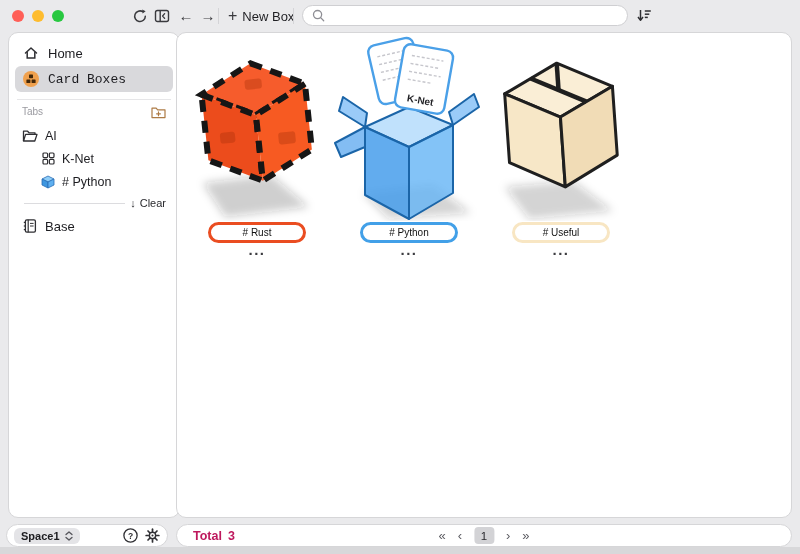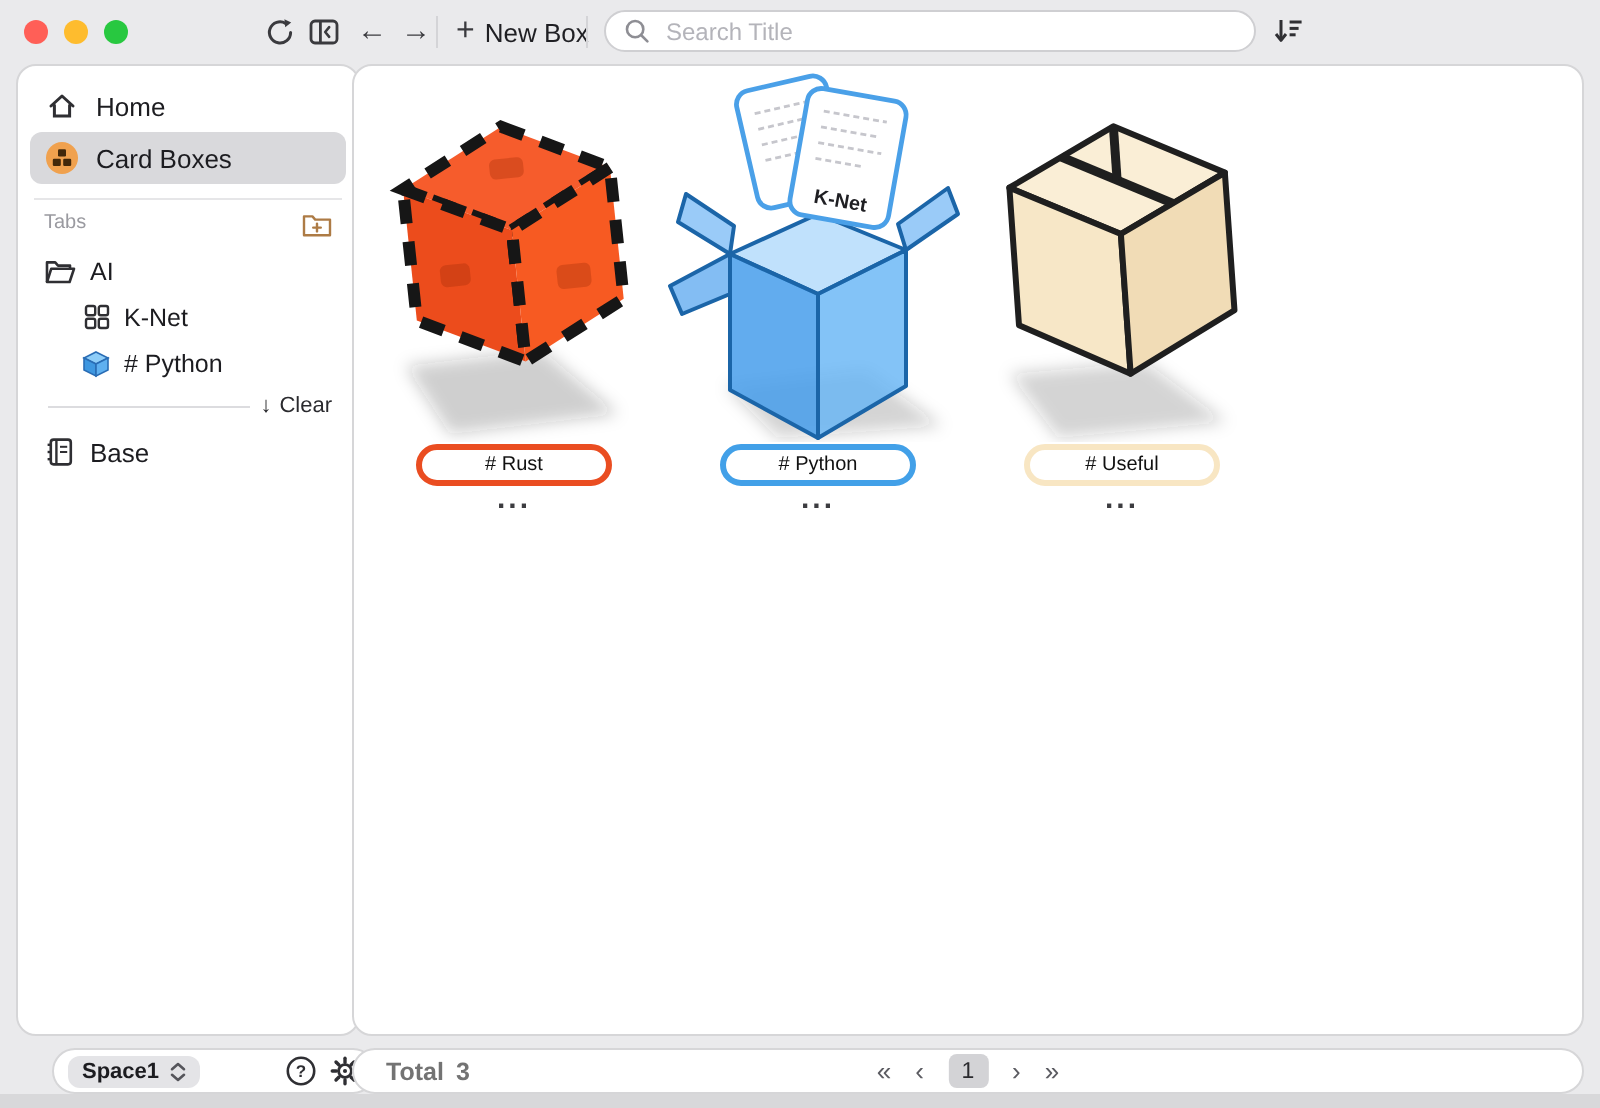--- a/index.html
+++ b/index.html
@@ -22,26 +22,26 @@
   .newbox .plus{font-size:16px;line-height:16px;color:#3a3a3e;}
   .searchbox{position:absolute;left:302px;top:5px;width:326px;height:21px;border:1px solid #cfcfd2;border-radius:12px;background:#fff;display:flex;align-items:center;padding:0 9px;gap:6px;box-sizing:border-box;}
   .searchbox input{border:none;outline:none;flex:1;font-size:12px;color:#333;background:transparent;font-family:inherit;}
   .searchbox input::placeholder{color:#b4b4ba;}
   .sortbtn{position:absolute;left:636px;top:7px;width:18px;height:18px;}
 
   
   .panel{position:absolute;background:#fff;border:1px solid #d6d6d8;box-sizing:border-box;}
   .sidebar{left:8px;top:32px;width:172px;height:486px;border-radius:10px;padding:7px 6px;}
   .mainpanel{left:176px;top:32px;width:616px;height:486px;border-radius:10px;}
-  .footer-left{left:26px;top:524px;width:162px;height:23px;border-radius:12px;display:flex;align-items:center;padding:0 7px;gap:6px;}
+  .footer-left{left:6px;top:524px;width:162px;height:23px;border-radius:12px;display:flex;align-items:center;padding:0 7px;gap:6px;}
   .footer-main{left:176px;top:524px;width:616px;height:23px;border-radius:12px;display:flex;align-items:center;padding:0 16px;}
 
   
   .s-item{display:flex;align-items:center;gap:8px;height:26px;padding:0 7px;border-radius:6px;font-size:13px;color:#1c1c20;}
-  .s-item.selected{background:#d9d9dc;}
+  .s-item.selected{background:#d9d9dc;font-family:Liberation Mono, monospace;}
   .s-ico{width:18px;height:18px;flex:0 0 18px;display:flex;align-items:center;justify-content:center;}
   .s-divider{height:1px;background:#e6e6e8;margin:7px 2px 6px;}
   .tabs-head{display:flex;align-items:flex-start;justify-content:space-between;padding:0 7px;height:18px;}
   .tabs-title{font-size:10px;color:#9a9aa0;}
   .t-row{display:flex;align-items:center;gap:7px;height:23px;padding:0 7px;font-size:12.5px;color:#1c1c20;}
   .t-row.child{padding-left:26px;}
   .clear-row{display:flex;align-items:center;height:20px;padding:0 7px 0 9px;gap:5px;}
   .clear-line{flex:1;height:1px;background:#dcdcdf;}
   .clear-txt{font-size:11px;color:#2a2a2e;display:flex;gap:4px;align-items:center;}
 
@@ -51,21 +51,21 @@
   .fl-ico{width:16px;height:16px;display:flex;align-items:center;justify-content:center;}
 
   
   .box-col{position:absolute;top:2px;width:152px;text-align:center;}
   .box-col.c0{left:4px;}  .box-col.c1{left:156px;}  .box-col.c2{left:308px;}
   .box-art{width:152px;height:186px;}
   .tag-pill{display:inline-flex;align-items:center;justify-content:center;min-width:98px;height:21px;box-sizing:border-box;border:3px solid #ccc;border-radius:12px;background:#fff;font-size:10px;font-weight:500;color:#111;padding:0 12px;margin-top:1px;}
   .dots{margin-top:2px;font-size:15px;font-weight:bold;letter-spacing:1.5px;color:#3c3c40;line-height:10px;}
 
   
-  .total{font-size:12.5px;font-weight:bold;color:#737373;display:flex;gap:6px;}
+  .total{font-size:12.5px;font-weight:bold;color:#be185d;display:flex;gap:6px;}
   .pager{position:absolute;left:50%;transform:translateX(-50%);display:flex;align-items:center;gap:12px;color:#5c5c62;font-size:13px;}
   .pg-btn{line-height:17px;}
   .pg-page{width:20px;height:17px;background:#d3d3d6;border-radius:4px;display:flex;align-items:center;justify-content:center;font-size:11.5px;color:#2a2a2e;}
   svg{display:block;}
 </style>
 </head>
 <body>
 
 <div class="topbar">
   <div class="lights">
@@ -103,21 +103,20 @@
 
   <div class="tb-divider" style="left:293px;"></div>
 
   <div class="searchbox">
     <span>
       <svg width="13" height="13" viewBox="0 0 14 14">
           <circle cx="6" cy="6" r="4.4" fill="none" stroke="#8e8e94" stroke-width="1.4"></circle>
           <line x1="9.3" y1="9.3" x2="12.6" y2="12.6" stroke="#8e8e94" stroke-width="1.4" stroke-linecap="round"></line>
         </svg>
     </span>
-    <input type="text" placeholder="Search Title" style="">
   </div>
 
   <div class="sortbtn">
     <svg width="17" height="17" viewBox="0 0 17 17">
         <line x1="4.5" y1="3" x2="4.5" y2="12.5" stroke="#2f2f33" stroke-width="1.5"></line>
         <path d="M2 10 L4.5 13.2 L7 10" fill="none" stroke="#2f2f33" stroke-width="1.5" stroke-linejoin="round"></path>
         <line x1="8.8" y1="4" x2="14.8" y2="4" stroke="#2f2f33" stroke-width="1.5"></line>
         <line x1="8.8" y1="7.2" x2="13.3" y2="7.2" stroke="#2f2f33" stroke-width="1.5"></line>
         <line x1="8.8" y1="10.4" x2="11.8" y2="10.4" stroke="#2f2f33" stroke-width="1.5"></line>
       </svg>

